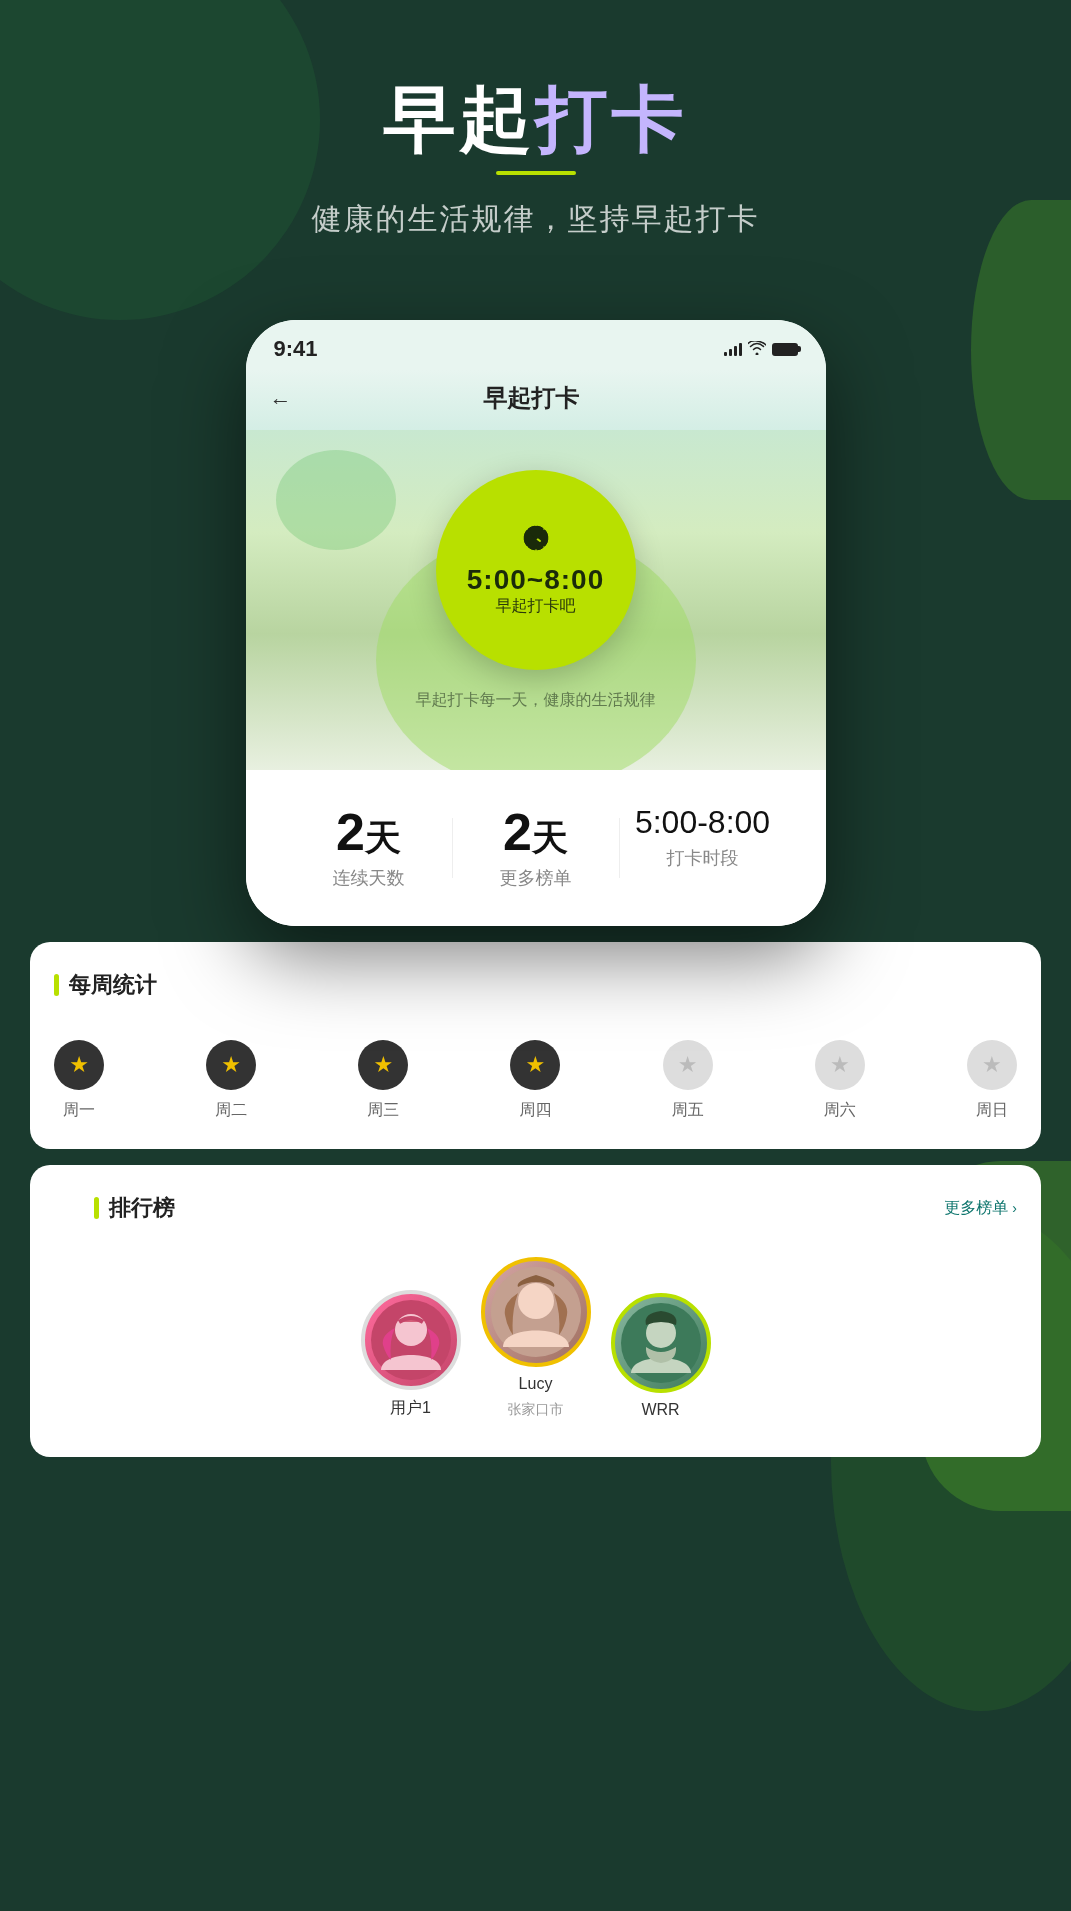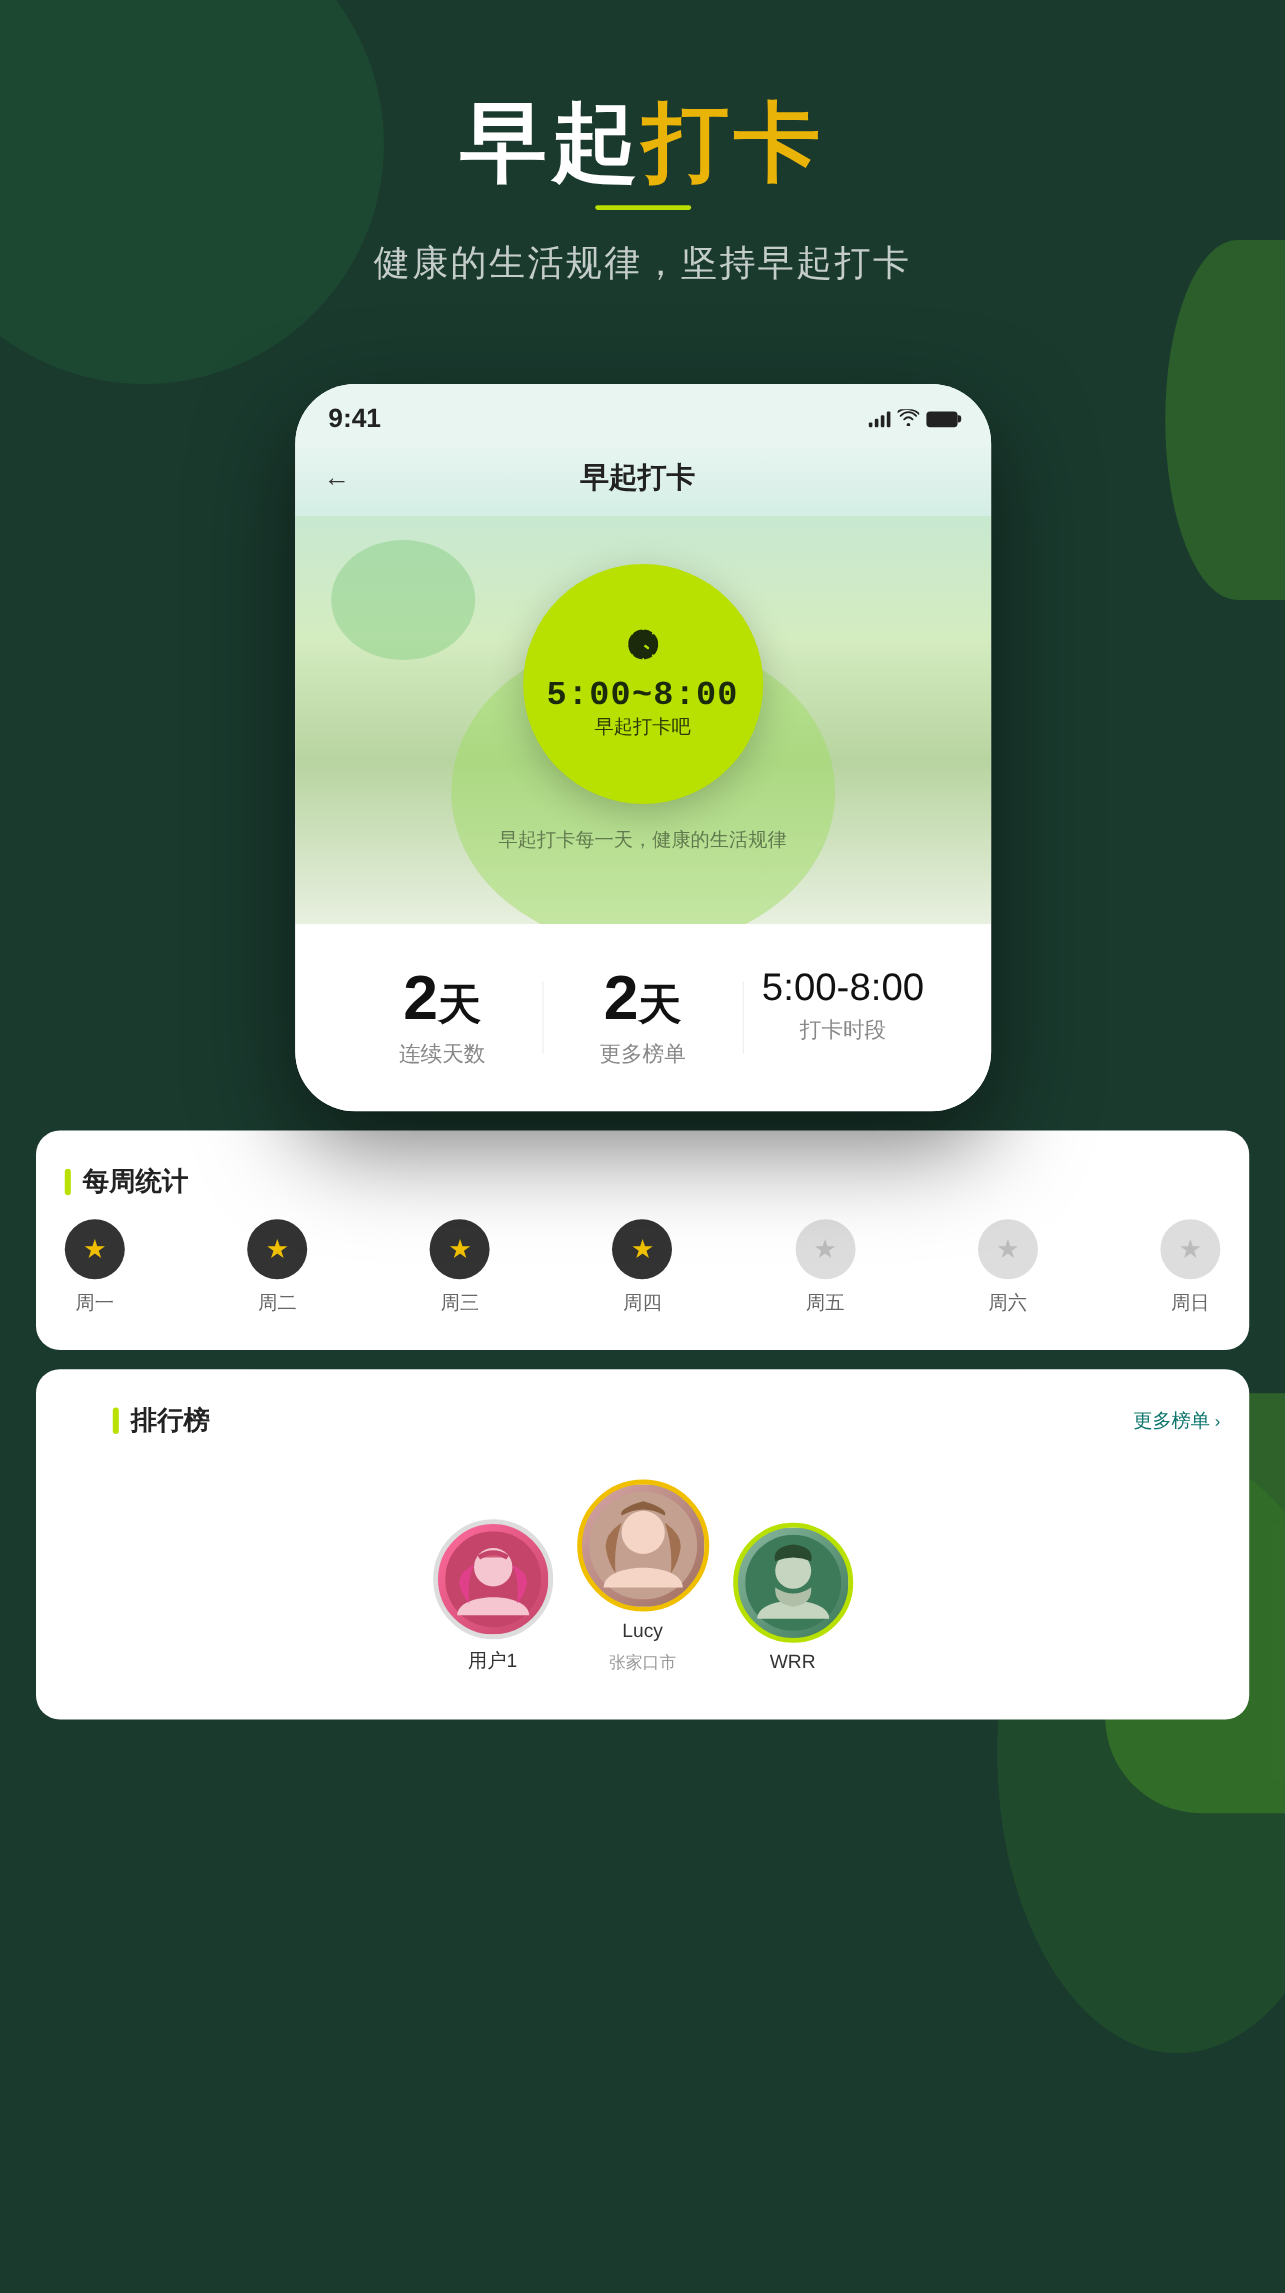--- a/index.html
+++ b/index.html
@@ -56,21 +56,21 @@
       z-index: 1;
     }
     .page-title {
       font-size: 72px;
       font-weight: 900;
       color: white;
       letter-spacing: 4px;
       line-height: 1.1;
     }
     .page-title .accent {
-      color: #eab308;
+      color: #c4b5fd;
     }
     .title-underline {
       width: 80px;
       height: 4px;
       background: #b8e000;
       margin: 12px auto 0;
       border-radius: 2px;
     }
     .page-subtitle {
       margin-top: 24px;
@@ -172,21 +172,20 @@
 
     
     .phone-content {
       background: linear-gradient(180deg, #c8e8d0 0%, #d4ecc0 30%, #b8d4a0 60%, #e8f0e0 100%);
       padding: 20px 20px 30px;
       min-height: 340px;
       position: relative;
       display: flex;
       flex-direction: column;
       align-items: center;
-      font-family: Liberation Mono, monospace;
     }
 
     
     .blob-bg {
       position: absolute;
       top: 0; left: 0; right: 0; bottom: 0;
       overflow: hidden;
     }
     .blob-shape {
       position: absolute;
@@ -291,21 +290,21 @@
     .weekly-section {
       background: white;
       border-radius: 20px;
       margin: 16px 30px;
       padding: 28px 24px;
     }
     .section-title {
       display: flex;
       align-items: center;
       gap: 10px;
-      margin-bottom: 16px;
+      margin-bottom: 40px;
     }
     .title-bar {
       width: 5px;
       height: 22px;
       background: #b8e000;
       border-radius: 3px;
     }
     .section-title-text {
       font-size: 22px;
       font-weight: 700;

